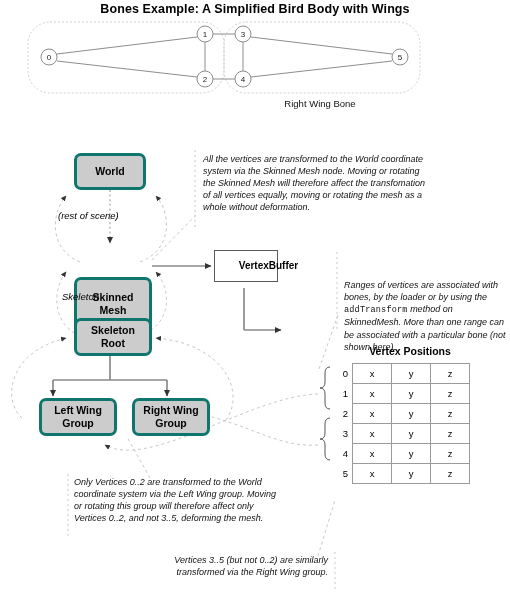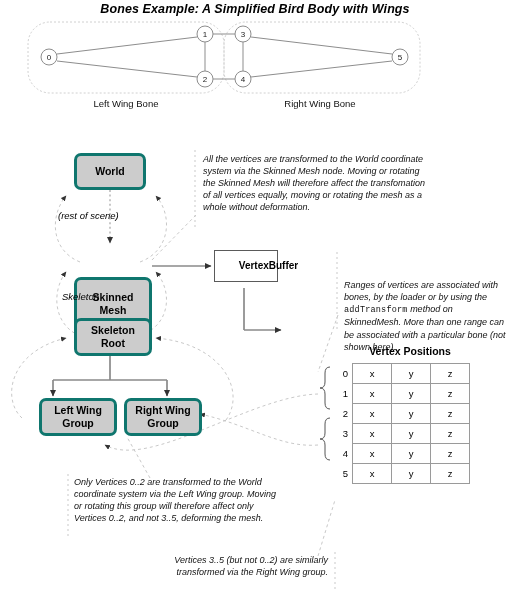--- a/index.html
+++ b/index.html
@@ -1,21 +1,21 @@
 <!DOCTYPE html>
 <html><head>
 <meta charset="utf-8">
 <style>
   html,body{margin:0;padding:0;background:#ffffff;}
   body{width:510px;height:592px;position:relative;overflow:hidden;
        font-family:"Liberation Sans",sans-serif;color:#000;}
   #root{position:relative;width:510px;height:592px;}
 
   .title{position:absolute;left:0;top:2px;width:510px;text-align:center;
-         font-size:12.5px;font-weight:bold;letter-spacing:0.1px;font-style:italic;}
+         font-size:12.5px;font-weight:bold;letter-spacing:0.1px;}
 
   svg{position:absolute;left:0;top:0;width:510px;height:592px;overflow:visible;}
   #bg-svg{z-index:1;}
 
   .node-num{font-size:8px;font-family:"Liberation Sans",sans-serif;
             text-anchor:middle;dominant-baseline:central;fill:#222;}
 
   .wing-label{position:absolute;font-size:9.5px;color:#111;text-align:center;}
 
   .box{position:absolute;background:#cccccc;border:3px solid #0f766e;
@@ -143,40 +143,39 @@
       <path d="M330,418 q-5,0 -5,6 v9 q0,6 -5,6 q5,0 5,6 v9 q0,6 5,6"></path>
     </g>
     <g stroke="#c2c2c2" stroke-width="0.9" fill="none" stroke-dasharray="3,3">
 
       <path d="M318,394 C250,396 150,470 105,445" marker-end="url(#arrS)"></path>
 
       <path d="M318,445 C280,448 250,425 200,414" marker-end="url(#arrS)"></path>
     </g>
   </svg>
 
-  <div class="wing-label" style="left:66px;top:98px;width:120px;">Left Wing Bone</div>
   <div class="wing-label" style="left:258px;top:98px;width:124px;">Right Wing Bone</div>
 
   <div class="box" style="left:74px;top:153px;width:72px;height:37px;">
     <span>World</span>
   </div>
 
   <div class="box" style="left:74px;top:245px;width:78px;height:54px;margin-top:32px;">
     <span>Skinned<br>Mesh</span>
   </div>
 
   <div class="box" style="left:74px;top:318px;width:78px;height:38px;">
     <span>Skeleton<br>Root</span>
   </div>
 
   <div class="box" style="left:15px;top:398px;width:78px;height:38px;margin-left:24px;">
     <span>Left Wing<br>Group</span>
   </div>
 
-  <div class="box" style="left:124px;top:398px;width:78px;height:38px;">
+  <div class="box" style="left:132px;top:398px;width:78px;height:38px;">
     <span>Right Wing<br>Group</span>
   </div>
 
   <div class="box sharp" style="left:214px;top:250px;width:64px;height:32px;font-size:10px;padding-left:45px;">
     <span>VertexBuffer</span>
   </div>
 
   <div class="edge-label" style="left:58px;top:210px;width:108px;">(rest of scene)</div>
   <div class="edge-label" style="left:62px;top:291px;width:96px;">Skeleton</div>
 

